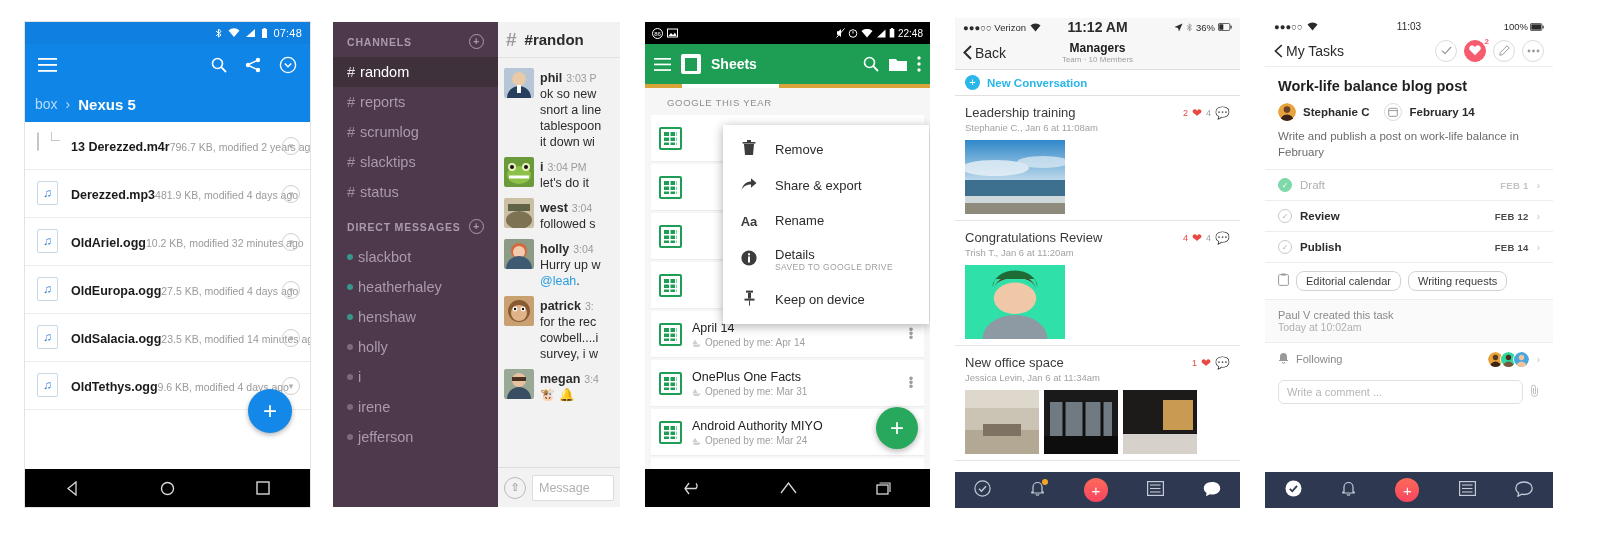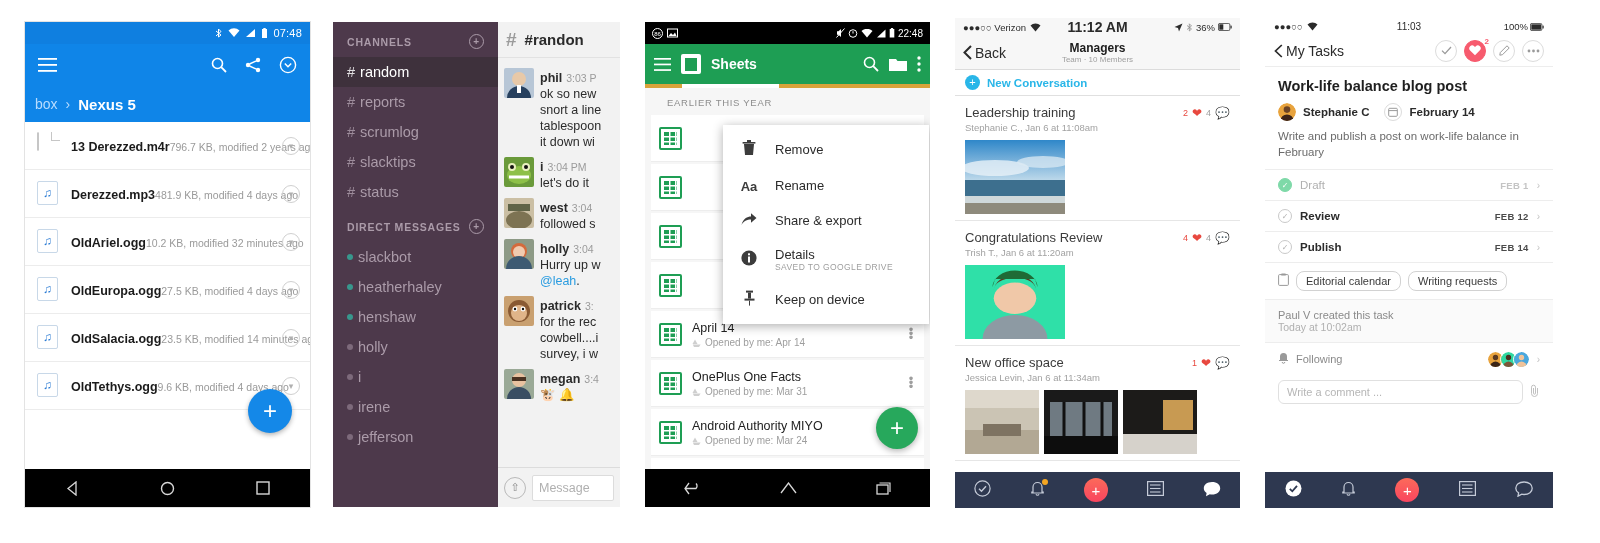--- a/index.html
+++ b/index.html
@@ -596,21 +596,21 @@
           <g fill="#fff">
             <circle cx="2" cy="2" r="1.7"></circle>
             <circle cx="2" cy="8" r="1.7"></circle>
             <circle cx="2" cy="14" r="1.7"></circle>
           </g>
         </svg>
   </div>
   <div class="gs-tabs">
         <span class="on"></span>
       </div>
-  <div class="gs-section">EARLIER THIS YEAR</div>
+  <div class="gs-section">GOOGLE THIS YEAR</div>
   <div class="gs-list" id="gs-list">
         <div class="gs-row">
           <span class="gs-ico"></span>
           <span class="gs-meta"><span class="gs-name">&nbsp;</span><span class="gs-sub">&nbsp;</span></span>
         </div>
         <div class="gs-row">
           <span class="gs-ico"></span>
           <span class="gs-meta"><span class="gs-name">&nbsp;</span><span class="gs-sub">&nbsp;</span></span>
         </div>
         <div class="gs-row">
@@ -675,31 +675,31 @@
           <span class="mico"><svg width="14" height="16" viewBox="0 0 14 16">
               <path d="M2 4h10l-1 11H3Z" fill="#3c3c3c"></path>
               <rect x="0.6" y="2" width="12.8" height="1.6" fill="#3c3c3c"></rect>
               <rect x="5" y="0" width="4" height="2" fill="#3c3c3c"></rect>
             </svg></span>
           <span>
             <div class="mlab">Remove</div>
           </span>
         </div>
         <div class="gs-mi">
-          <span class="mico"><b style="font-size:13px">Aa</b></span>
-          <span>
-            <div class="mlab">Rename</div>
-          </span>
-        </div>
-        <div class="gs-mi">
           <span class="mico"><svg width="16" height="14" viewBox="0 0 16 14">
               <path d="M0.5 13C2 6.5 6.5 4.5 10 4.5V1.2L15.5 6 10 10.8V7.5C6 7.5 2.5 9 0.5 13Z" fill="#3c3c3c"></path>
             </svg></span>
           <span>
             <div class="mlab">Share &amp; export</div>
+          </span>
+        </div>
+        <div class="gs-mi">
+          <span class="mico"><b style="font-size:13px">Aa</b></span>
+          <span>
+            <div class="mlab">Rename</div>
           </span>
         </div>
         <div class="gs-mi">
           <span class="mico"><svg width="16" height="16" viewBox="0 0 16 16">
               <circle cx="8" cy="8" r="7.6" fill="#3c3c3c"></circle>
               <rect x="7" y="6.5" width="2" height="6" fill="#fff"></rect>
               <rect x="7" y="3.3" width="2" height="2" fill="#fff"></rect>
             </svg></span>
           <span>
             <div class="mlab">Details</div>

